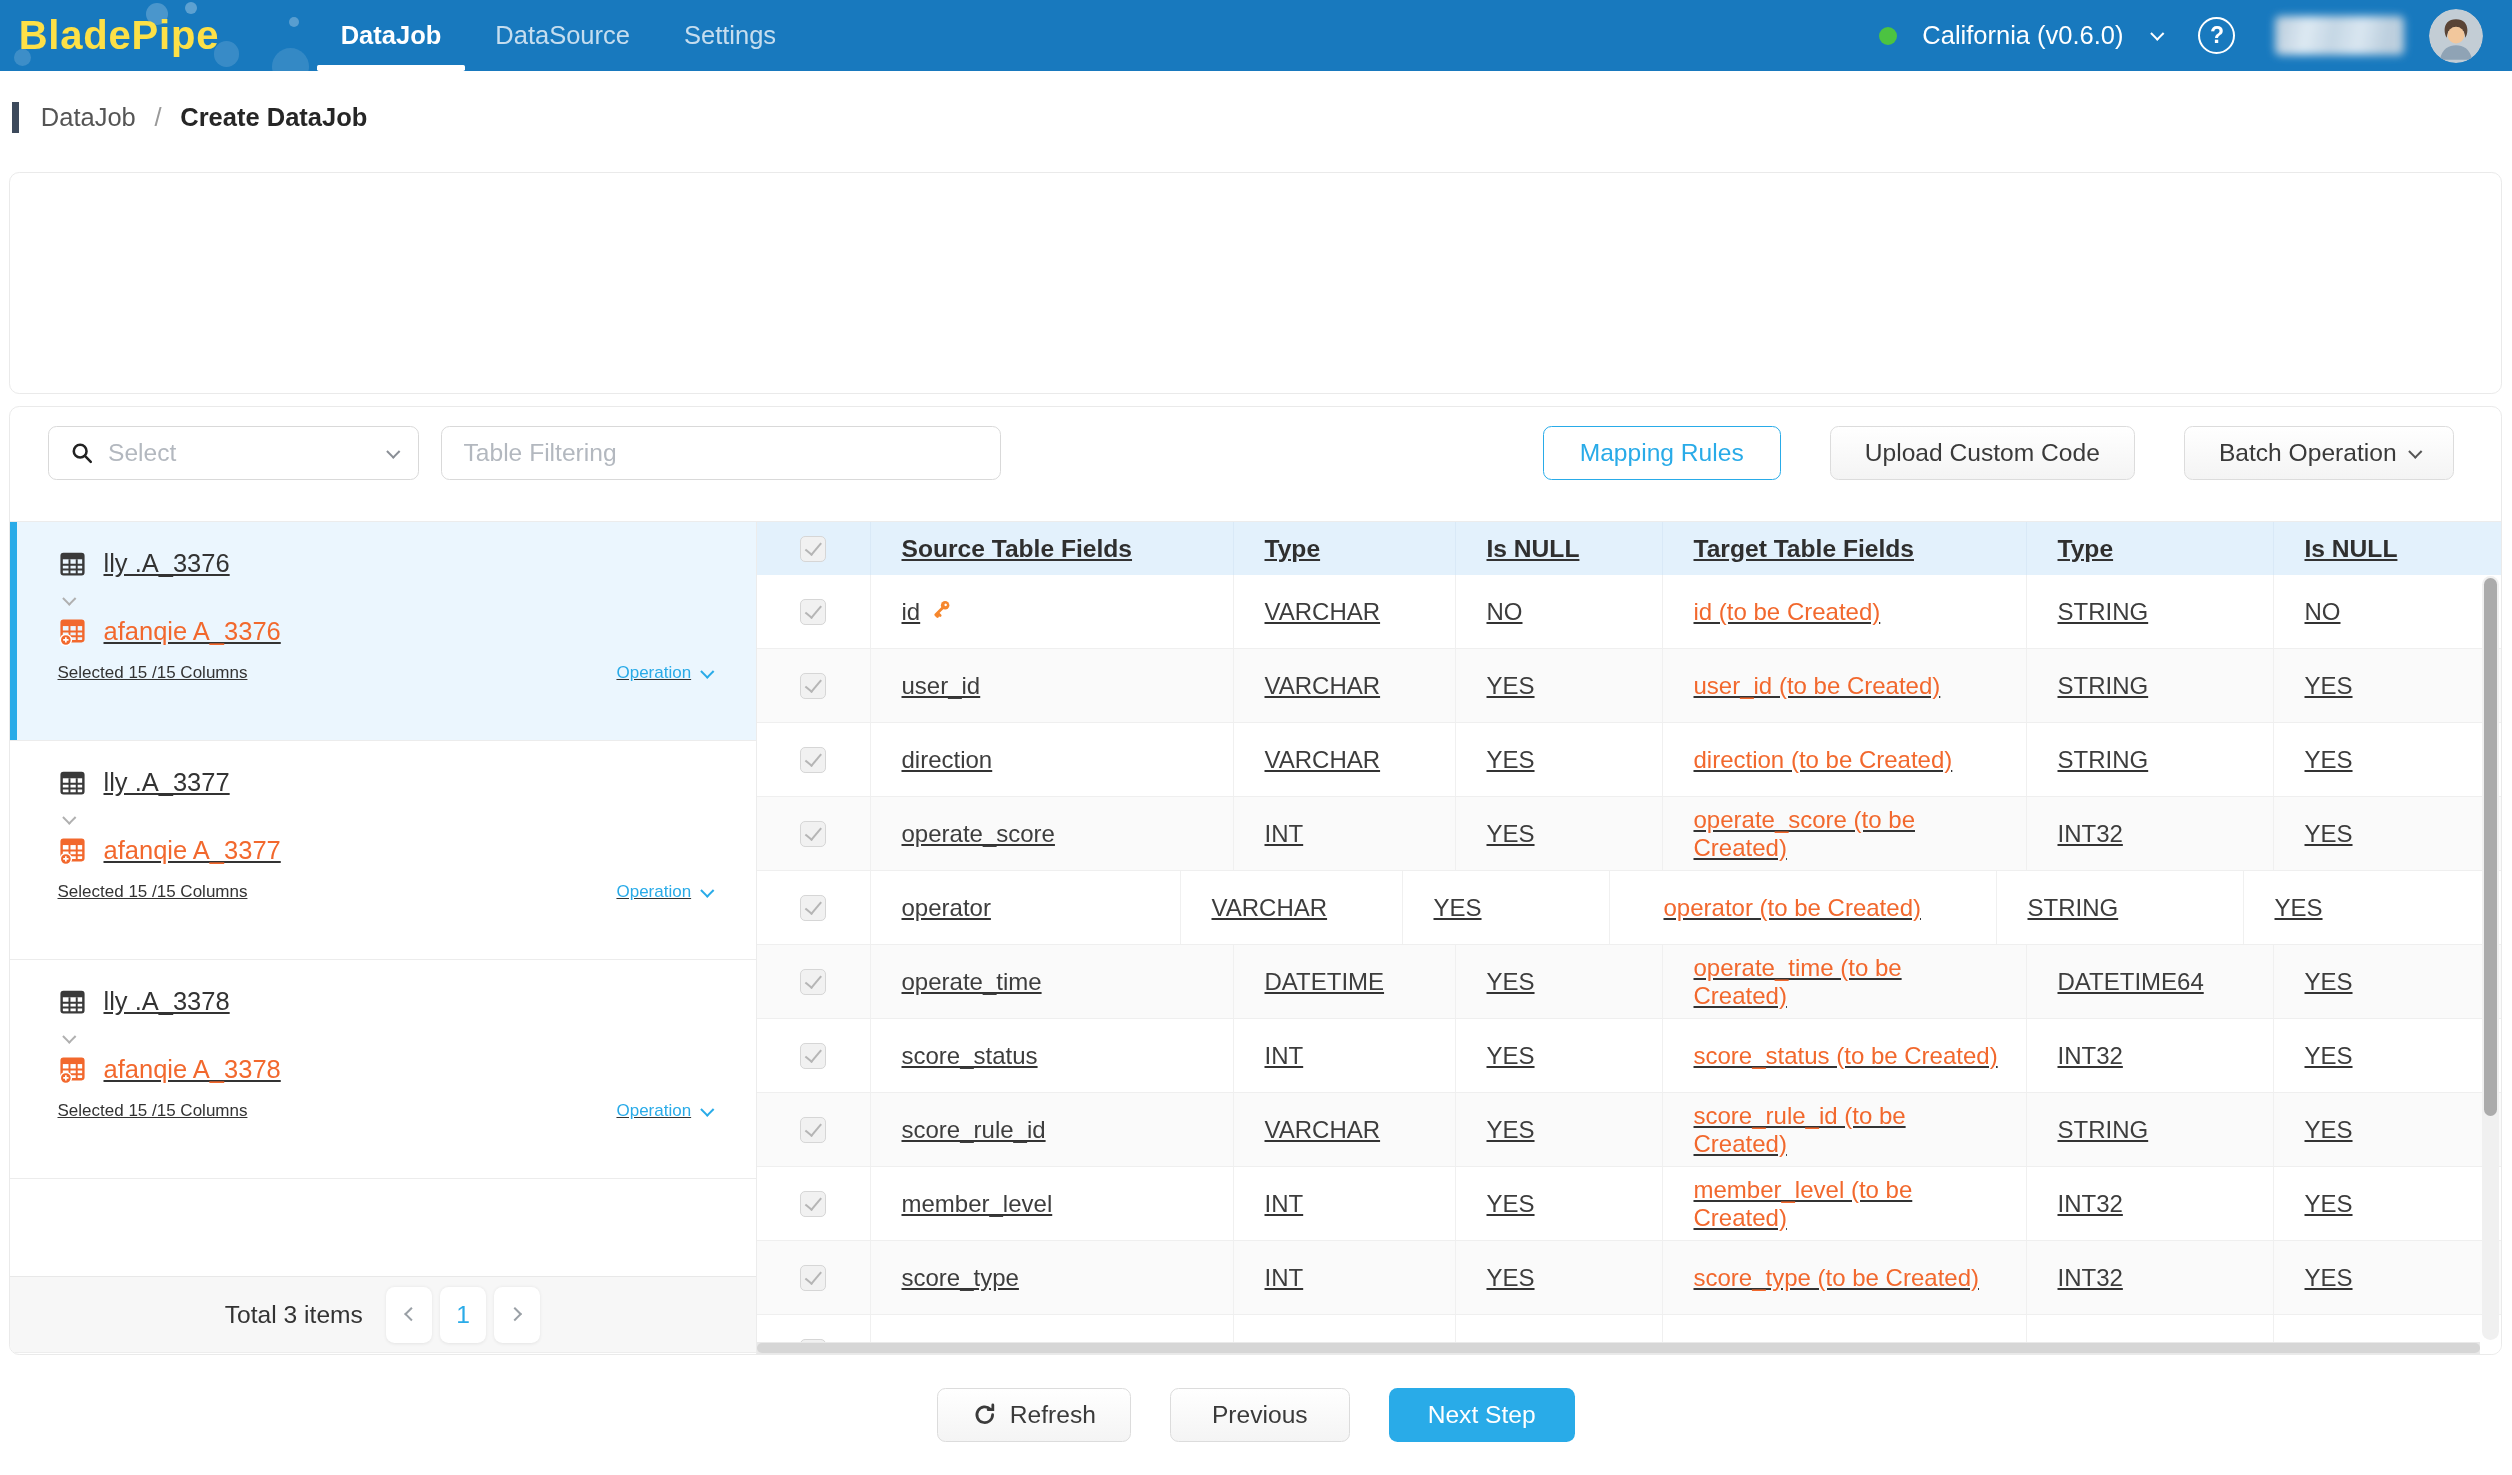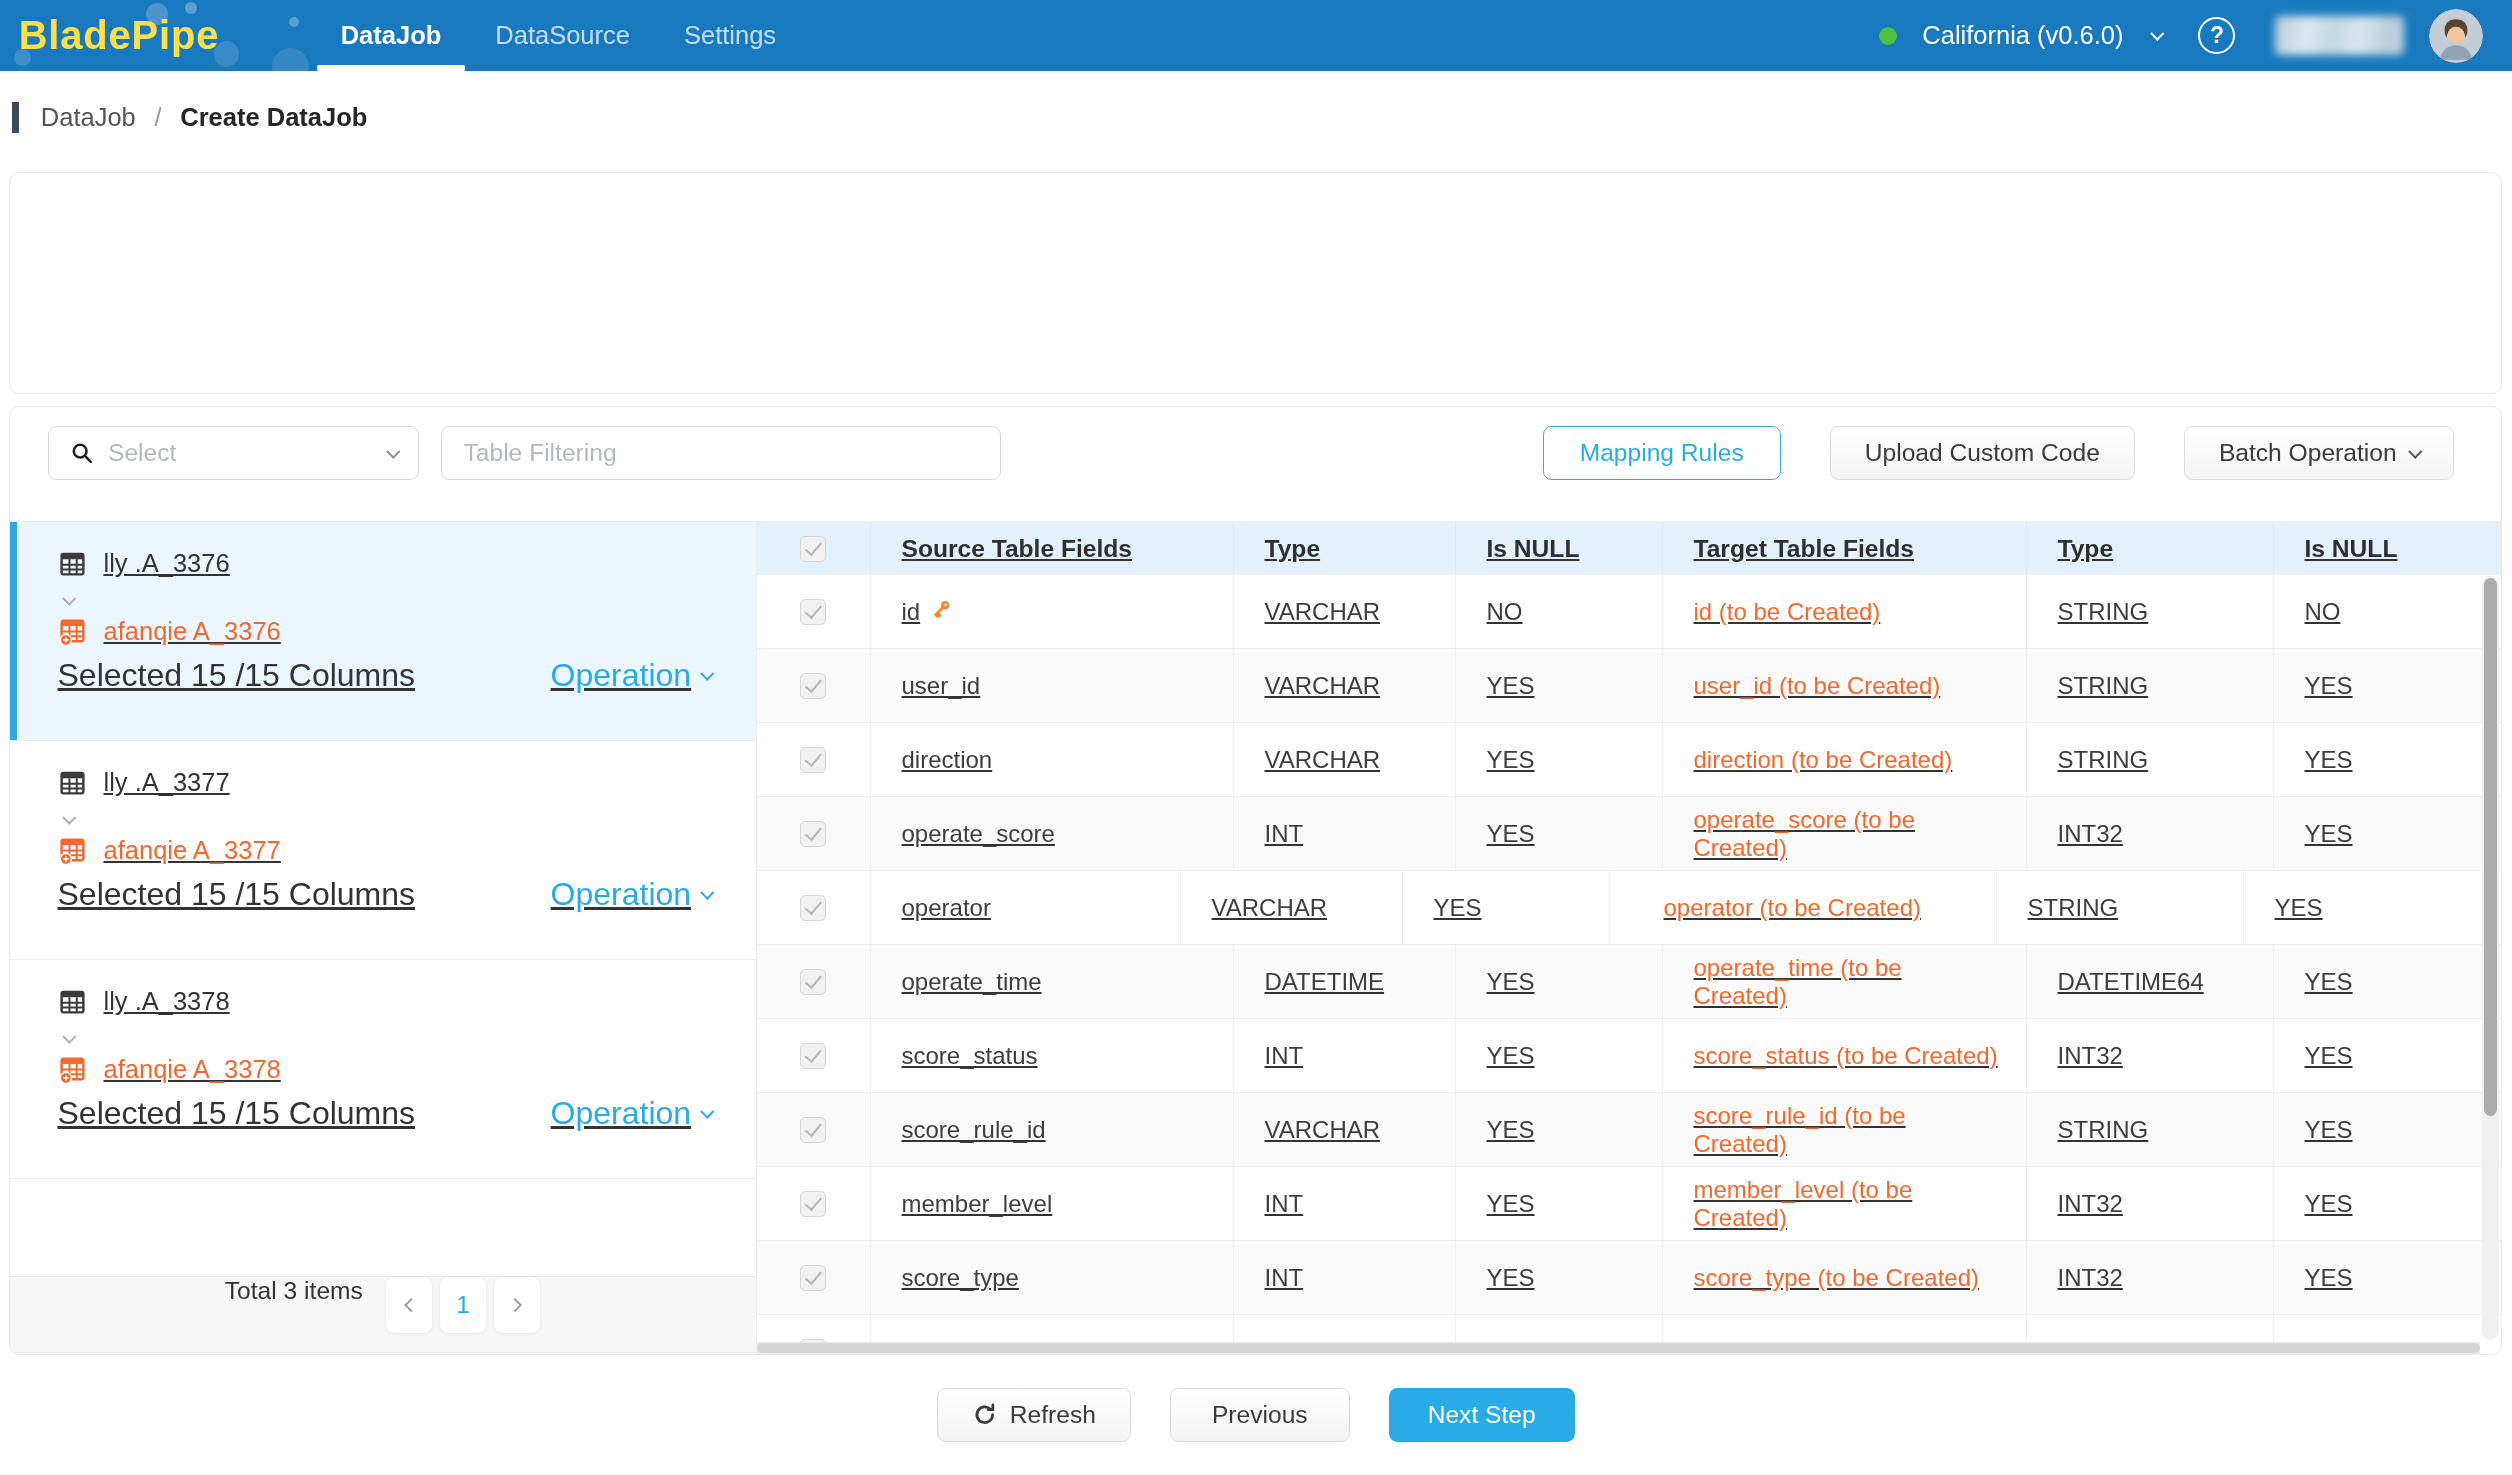--- a/index.html
+++ b/index.html
@@ -72,24 +72,24 @@
 
   
   .content { position:absolute; top:114px; left:0; right:0; bottom:0; display:flex; border-top:1.7px solid #ececec;text-decoration:underline; }
   .sidebar { position:relative; width:747px; flex:0 0 747px; border-right:1.7px solid #ececec; }
   .side-item { position:relative; height:219px; padding:27px 44px 0 48px; border-bottom:1.7px solid #ececec; background:#fff; cursor:pointer; }
   .side-item.active { background:var(--sel-bg); }
   .side-item.active::before { content:""; position:absolute; left:0; top:0; bottom:0; width:7.6px; background:var(--accent); }
   .t-src { display:flex; align-items:center; gap:17px; font-size:25.5px; color:#333; }
   .t-chev { color:#b0b0b0; margin:15.3px 0 8.5px 5.1px; }
   .t-tgt { display:flex; align-items:center; gap:17px; font-size:25.5px; color:var(--orange); margin-top:8.5px; }
-  .t-meta { display:flex; align-items:center; justify-content:space-between; margin-top:11px; font-size:32px; color:#333; }
+  .t-meta { display:flex; align-items:center; justify-content:space-between; margin-top:17px; font-size:17px; color:#333; }
   .op-link { color:var(--accent); display:flex; align-items:center; gap:10.2px; cursor:pointer; }
   .chev-blue { color:var(--accent); }
-  .pager { position:absolute; top:754px; left:0; right:0; height:77px; background:#f7f7f7; border-top:1.7px solid #e8e8e8; border-bottom:1.7px solid #ededed; display:flex; justify-content:center; gap:8px; }
+  .pager { position:absolute; top:754px; left:0; right:0; height:77px; background:#f7f7f7; border-top:1.7px solid #e8e8e8; border-bottom:1.7px solid #ededed; display:flex; align-items:center; justify-content:center; gap:8px; }
   .pager-total { font-size:24.6px; color:#333; margin-right:15.3px; }
   .page-btn { width:46px; height:56px; background:#fff; border-radius:8.5px; box-shadow:0 0.8px 3.4px rgba(0,0,0,.08); display:flex; align-items:center; justify-content:center; color:#9aa0a6; cursor:pointer; font-size:24.6px; }
   .page-btn.cur { color:var(--accent); }
   .chev-l { transform:rotate(135deg); margin-left:3.4px; }
   .chev-r { transform:rotate(-45deg); margin-right:3.4px; }
 
   
   .table-area { position:relative; flex:1; overflow:hidden; }
   .thead { display:flex; height:53px; background:var(--thead-bg); }
   .th { display:flex; align-items:center; font-size:24.6px; font-weight:700; color:#2f2f2f; padding-left:31px; border-right:1.7px solid #d9e9f7; }

